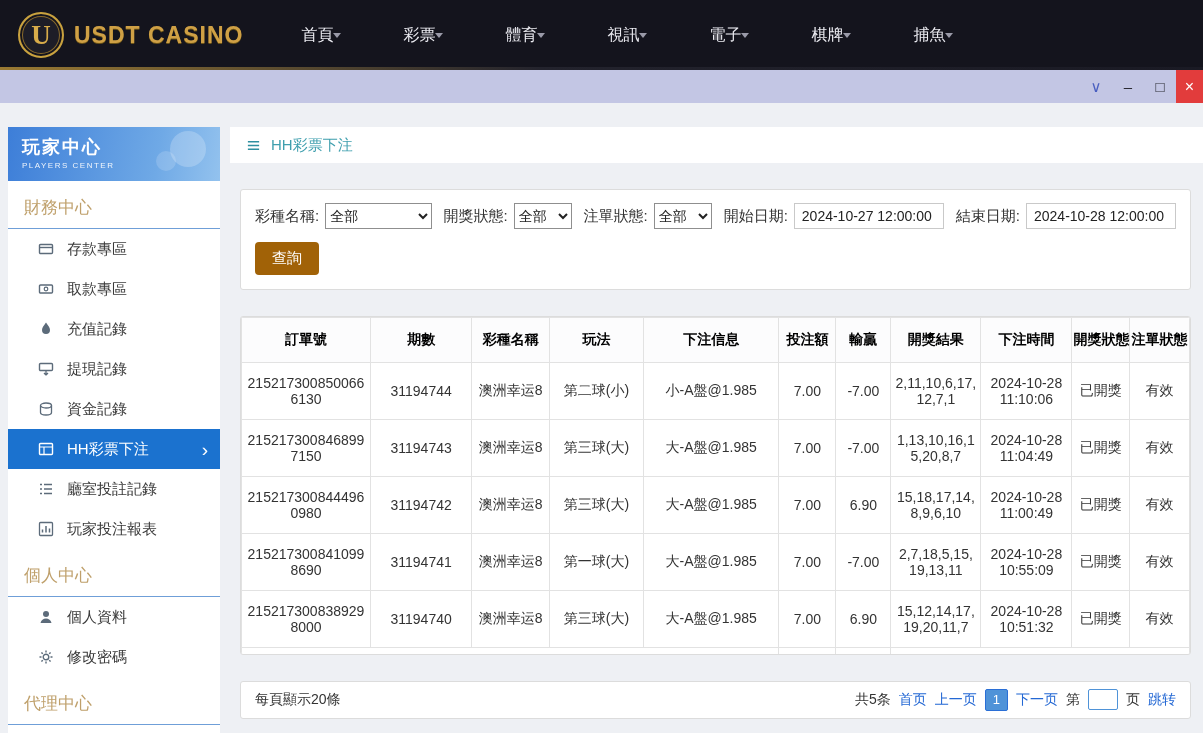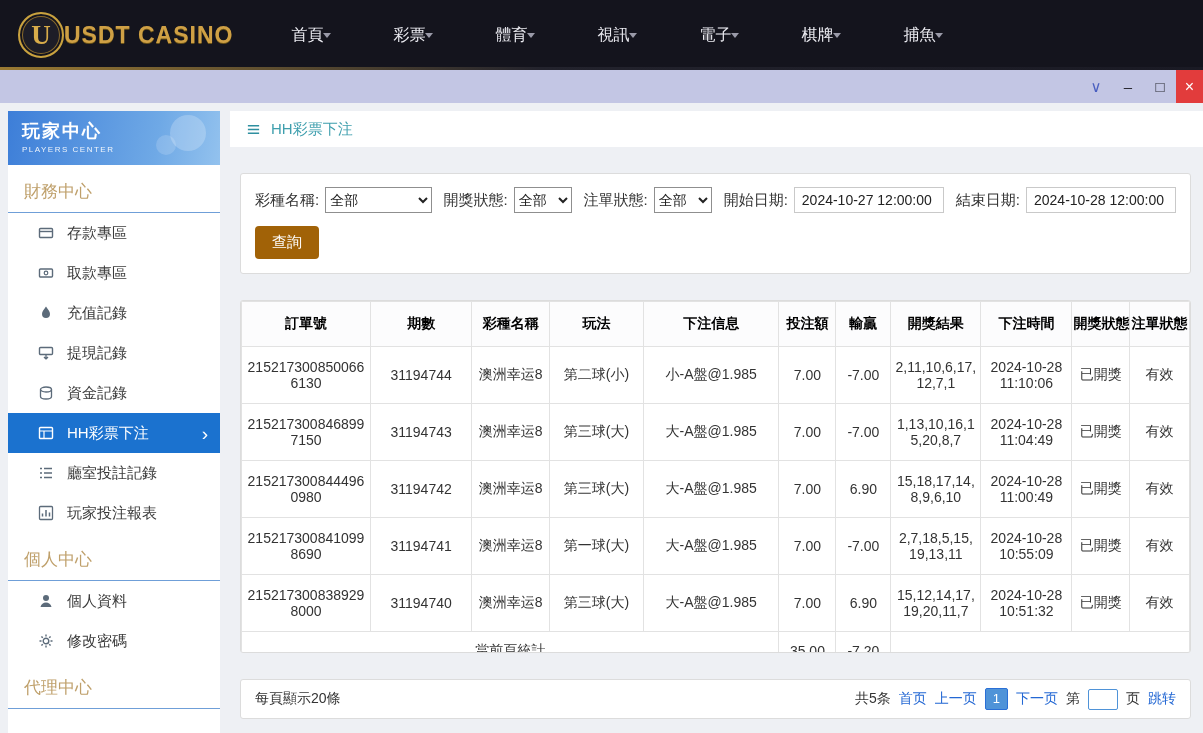--- a/index.html
+++ b/index.html
@@ -8,34 +8,34 @@
 
   
   .topnav { height: 70px; background: #14141d; display: flex; align-items: center; padding: 0 18px; position: relative; }
   .topnav::after { content: ""; position: absolute; left: 0; bottom: 0; height: 3px; width: 100%;
                    background: linear-gradient(90deg, #9a7a33, #23232d 45%, #1a1a24); }
   .logo { display: flex; align-items: center; cursor: pointer; }
   .logo-badge { width: 46px; height: 46px; border-radius: 50%; border: 2px solid #c9a23f;
                 box-shadow: inset 0 0 0 2px #14141d, inset 0 0 0 3px #8a6b2c;
                 background: #1d1d27; color: #d8ac4a; display: flex; align-items: center; justify-content: center;
                 font-family: "Liberation Serif", serif; font-size: 27px; font-weight: bold; }
-  .logo-text { font-size: 23px; font-weight: bold; color: #cfa045; letter-spacing: 1px;
+  .logo-text { margin-left: 10px; font-size: 23px; font-weight: bold; color: #cfa045; letter-spacing: 1px;
                text-shadow: 0 1px 0 #6b5317; }
   .nav-items { display: flex; margin-left: 58px; gap: 62px; }
   .nav-item { color: #ececf2; font-size: 16px; display: flex; align-items: center; cursor: pointer; text-decoration: none; }
   .chev { width: 0; height: 0; border: 4px solid transparent; border-top: 5px solid #9a9aa8; margin-top: 5px; }
 
   
   .winbar { height: 33px; background: #c3c6e4; display: flex; justify-content: flex-end; align-items: stretch; }
   .win-btn { width: 32px; text-align: center; font-size: 15px; color: #2b2b33; line-height: 33px; cursor: pointer; }
   .win-btn.collapse { color: #4a5fc0; }
   .win-btn.close { background: #e23c3c; color: #fff; width: 27px; font-size: 16px; }
 
   
-  .body-row { display: flex; height: 630px; padding: 8px 0 0 8px; gap: 10px; }
+  .body-row { display: flex; height: 630px; padding: 24px 0 0 8px; gap: 10px; }
 
   
   .sidebar { width: 212px; flex: none; background: #fff; overflow: hidden; }
   .side-head { height: 54px; background: linear-gradient(100deg, #3d7ed8, #6fa9e6 70%, #93c2ee);
                color: #fff; padding: 8px 0 0 14px; position: relative; overflow: hidden; }
   .side-head::before { content: ""; position: absolute; right: 14px; top: 4px; width: 36px; height: 36px;
                        border-radius: 50%; background: rgba(255,255,255,.22); }
   .side-head::after { content: ""; position: absolute; right: 44px; top: 24px; width: 20px; height: 20px;
                       border-radius: 50%; background: rgba(255,255,255,.16); }
   .side-title { font-size: 18px; font-weight: bold; letter-spacing: 2px; }

